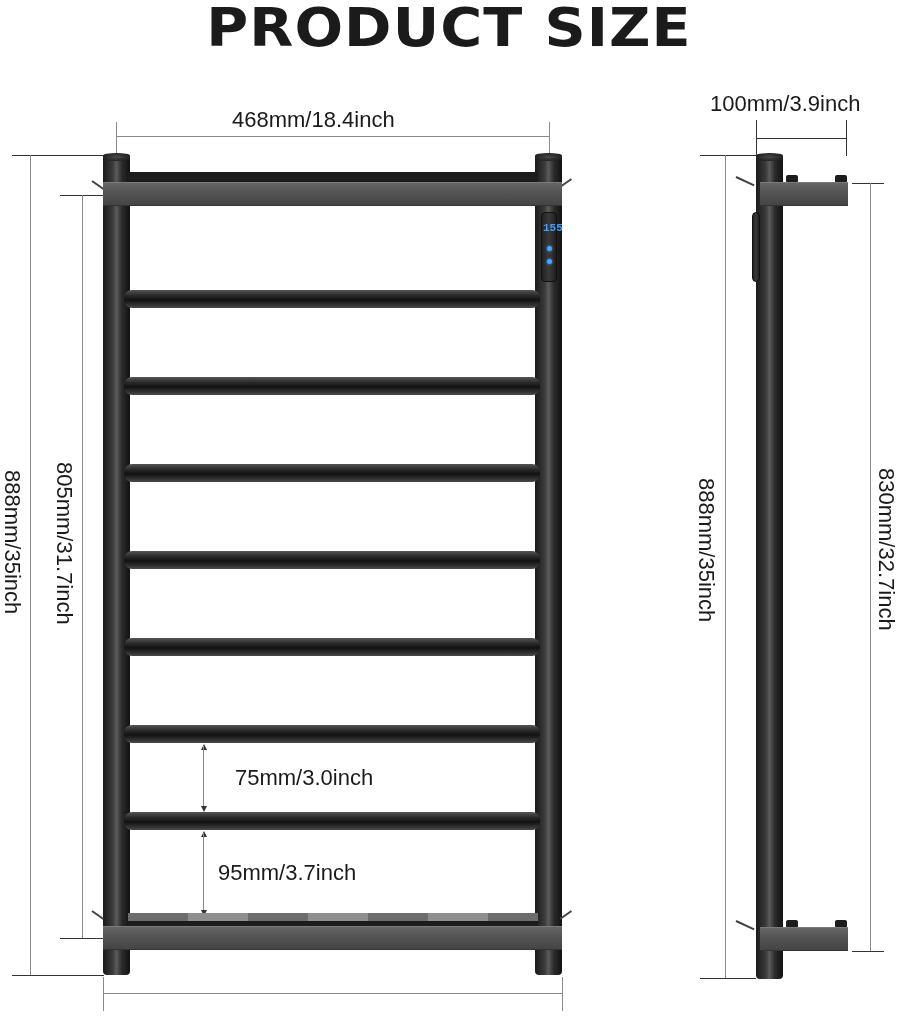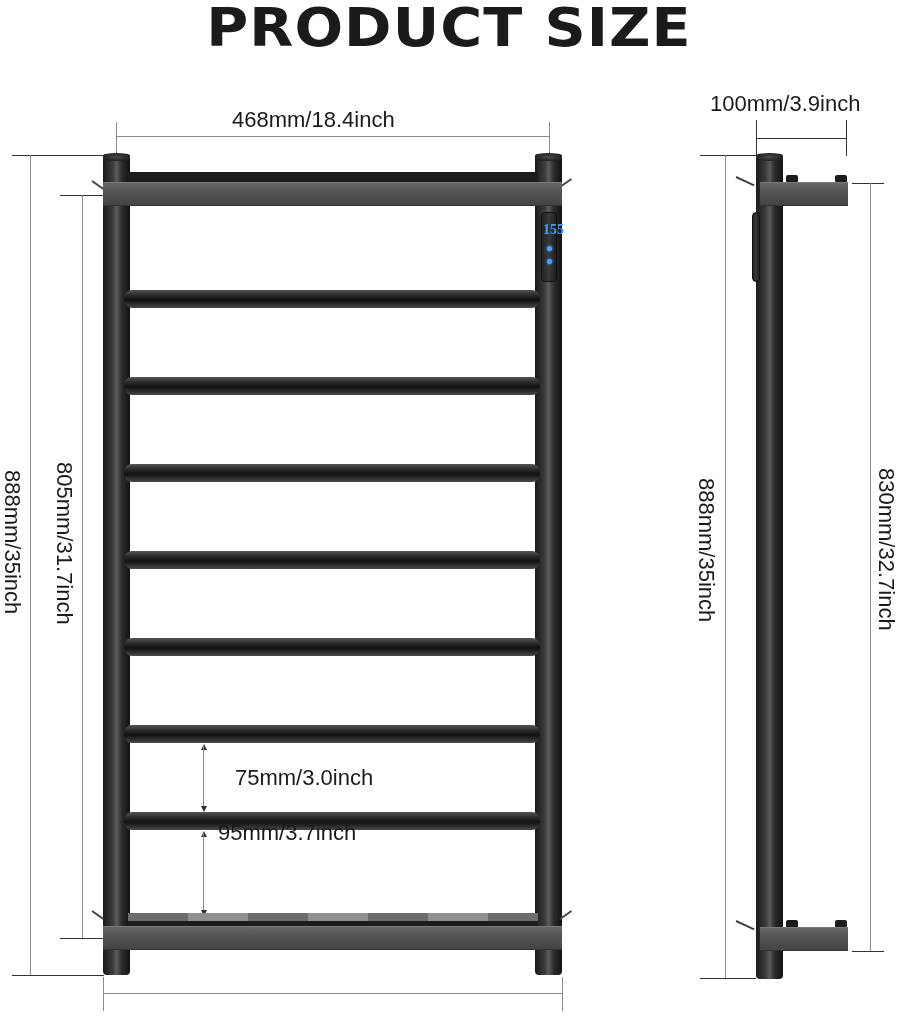--- a/index.html
+++ b/index.html
@@ -32,21 +32,21 @@
     background: linear-gradient(180deg, #555 0%, #2a2a2a 30%, #111 55%, #2e2e2e 80%, #4a4a4a 100%);
     border-radius: 8px;
   }
   .bottom-shelf {
     background: repeating-linear-gradient(90deg, #6d6d6d 0 60px, #8f8f8f 60px 120px);
   }
   .panel {
     background: linear-gradient(90deg, #222 0%, #3a3a3a 50%, #1e1e1e 100%);
     border-radius: 4px; border: 1px solid #111;
   }
-  .led-text { color: #3da0ff; font-family: Liberation Serif, serif; font-size: 14px; font-weight: bold; }
+  .led-text { color: #3da0ff; font-family: Liberation Mono, monospace; font-size: 11px; font-weight: bold; }
   .led-dot { width: 5px; height: 5px; border-radius: 50%; background: #4aa3ff; box-shadow: 0 0 3px #3da0ff; }
   .hook { background: #444; height: 2px; transform-origin: left center; }
   .arrow-up { width: 0; height: 0; border-left: 3px solid transparent; border-right: 3px solid transparent; border-bottom: 6px solid #333; }
   .arrow-down { width: 0; height: 0; border-left: 3px solid transparent; border-right: 3px solid transparent; border-top: 6px solid #333; }
 </style>
 </head>
 <body>
 
 <div class="abs title">PRODUCT SIZE</div>
 
@@ -95,21 +95,21 @@
   <div class="abs bar" style="left:124px;top:812px;width:416px;height:18px;"></div>
 
   <div class="abs arrow-up" style="left:201px;top:744px;"></div>
   <div class="abs dimline" style="left:203px;top:746px;width:1px;height:64px;"></div>
   <div class="abs arrow-down" style="left:201px;top:806px;"></div>
   <div class="abs label" style="left:235px;top:766px;">75mm/3.0inch</div>
 
   <div class="abs arrow-up" style="left:201px;top:831px;"></div>
   <div class="abs dimline" style="left:203px;top:833px;width:1px;height:80px;"></div>
   <div class="abs arrow-down" style="left:201px;top:910px;"></div>
-  <div class="abs label" style="left:218px;top:821px;">95mm/3.7inch</div>
+  <div class="abs label" style="left:218px;top:861px;">95mm/3.7inch</div>
 
   <div class="abs bottom-shelf" style="left:128px;top:913px;width:410px;height:10px;"></div>
   <div class="abs shelf-top" style="left:128px;top:921px;width:410px;height:5px;"></div>
   <div class="abs bracket" style="left:103px;top:926px;width:459px;height:24px;"></div>
 
   <div class="abs dimline" style="left:103px;top:977px;width:1px;height:34px;"></div>
   <div class="abs dimline" style="left:562px;top:977px;width:1px;height:34px;"></div>
   <div class="abs dimline" style="left:103px;top:993px;width:460px;height:1px;"></div>
 </div>
 

